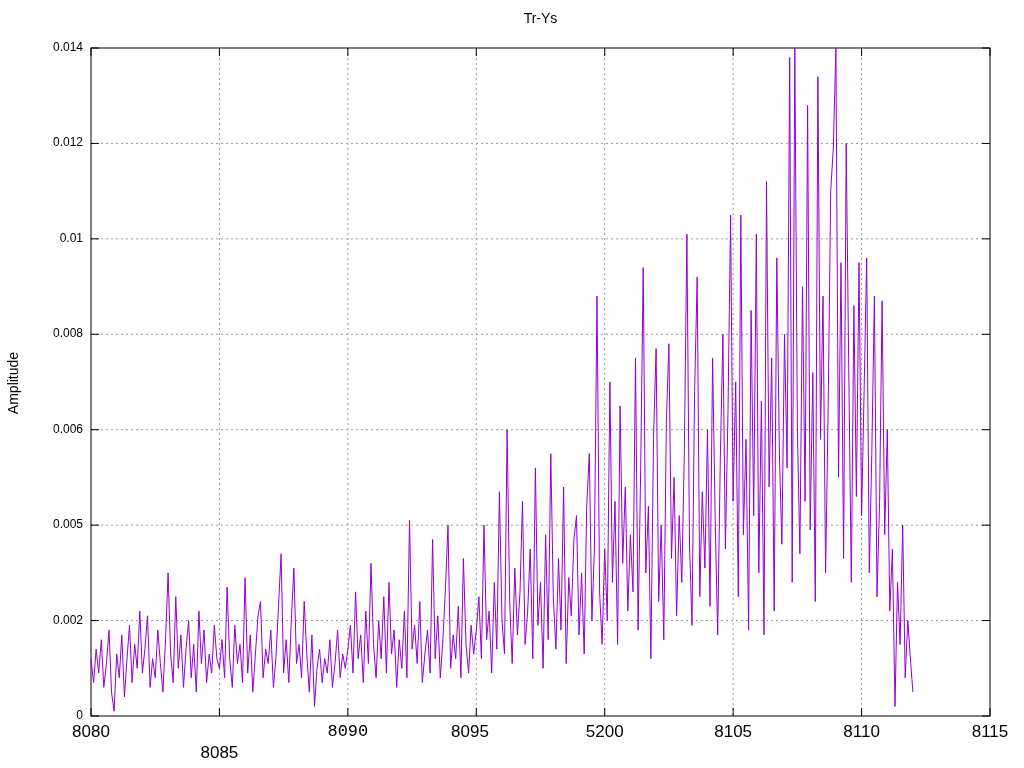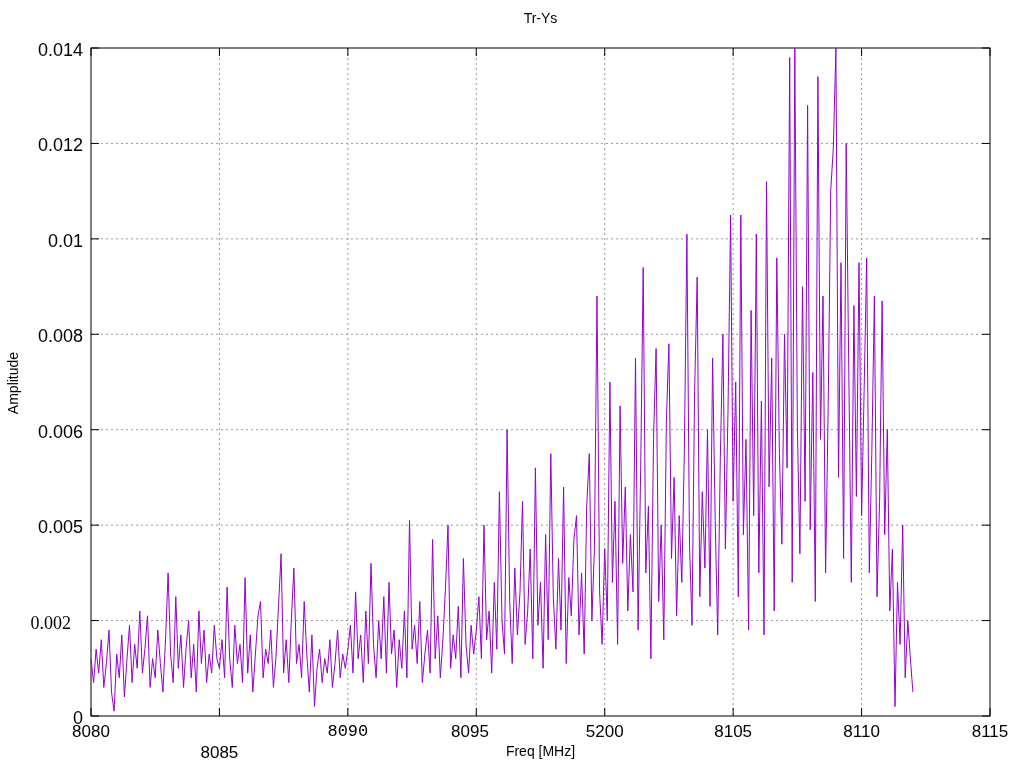--- a/index.html
+++ b/index.html
@@ -6,21 +6,21 @@
   #screen{position:relative;width:1024px;height:768px;background:#ffffff;overflow:hidden;
           font-family:"Liberation Sans",sans-serif;color:#000;}
   #chart-svg{position:absolute;left:0;top:0;}
   #chart-title{position:absolute;top:10px;left:91px;width:899px;text-align:center;
                font-size:14px;color:#000;}
   #x-axis-label{position:absolute;top:743px;left:91px;width:899px;text-align:center;
                 font-size:14px;color:#000;}
   #y-axis-label{position:absolute;left:-77px;top:375px;width:180px;text-align:center;
                 font-size:14px;color:#000;transform:rotate(-90deg);transform-origin:center;}
   .x-tick-label{position:absolute;width:64px;text-align:center;font-size:17px;}
-  .y-tick-label{position:absolute;width:56px;text-align:right;font-size:18px;}
+  .y-tick-label{position:absolute;width:56px;text-align:right;font-size:12px;}
 </style>
 </head>
 <body>
 
 <div id="screen">
   <svg id="chart-svg" width="1024" height="768">
     <g id="grid-group">
         <line x1="219.42857142857142" y1="48" x2="219.42857142857142" y2="716" stroke="#999999" stroke-width="1" stroke-dasharray="2,3"></line>
         <line x1="347.85714285714283" y1="48" x2="347.85714285714283" y2="716" stroke="#999999" stroke-width="1" stroke-dasharray="2,3"></line>
         <line x1="476.2857142857143" y1="48" x2="476.2857142857143" y2="716" stroke="#999999" stroke-width="1" stroke-dasharray="2,3"></line>
@@ -67,32 +67,31 @@
         <line x1="990" y1="143.42857142857144" x2="982" y2="143.42857142857144" stroke="#000000"></line>
         <line x1="91" y1="48" x2="99" y2="48" stroke="#000000"></line>
         <line x1="990" y1="48" x2="982" y2="48" stroke="#000000"></line>
       </g>
     <rect id="plot-border" fill="none" stroke-width="1" x="91" y="48" width="899" height="668" stroke="#000000"></rect>
     <polyline id="data-line" fill="none" stroke-width="1" points="91.0,658.7 93.6,682.6 96.1,649.2 98.7,673.1 101.3,639.7 103.8,687.4 106.4,663.5 109.0,630.1 111.5,692.1 114.1,711.2 116.7,654.0 119.3,677.8 121.8,634.9 124.4,696.9 127.0,658.7 129.5,625.3 132.1,682.6 134.7,644.4 137.2,668.3 139.8,611.0 142.4,673.1 144.9,649.2 147.5,615.8 150.1,687.4 152.6,658.7 155.2,677.8 157.8,630.1 160.4,663.5 162.9,692.1 165.5,639.7 168.1,572.9 170.6,654.0 173.2,682.6 175.8,596.7 178.3,668.3 180.9,634.9 183.5,687.4 186.0,649.2 188.6,620.6 191.2,677.8 193.7,644.4 196.3,692.1 198.9,611.0 201.4,663.5 204.0,630.1 206.6,682.6 209.2,654.0 211.7,673.1 214.3,625.3 216.9,658.7 219.4,668.3 222.0,639.7 224.6,677.8 227.1,587.2 229.7,658.7 232.3,687.4 234.8,625.3 237.4,663.5 240.0,644.4 242.5,682.6 245.1,577.6 247.7,673.1 250.3,634.9 252.8,692.1 255.4,654.0 258.0,615.8 260.5,601.5 263.1,677.8 265.7,649.2 268.2,663.5 270.8,630.1 273.4,687.4 275.9,658.7 278.5,606.3 281.1,553.8 283.6,673.1 286.2,639.7 288.8,682.6 291.3,620.6 293.9,568.1 296.5,663.5 299.1,644.4 301.6,677.8 304.2,601.5 306.8,654.0 309.3,692.1 311.9,634.9 314.5,706.5 317.0,668.3 319.6,649.2 322.2,682.6 324.7,658.7 327.3,673.1 329.9,639.7 332.4,687.4 335.0,663.5 337.6,630.1 340.2,677.8 342.7,654.0 345.3,668.3 347.9,649.2 350.4,625.3 353.0,673.1 355.6,591.9 358.1,658.7 360.7,634.9 363.3,682.6 365.8,611.0 368.4,663.5 371.0,563.3 373.5,644.4 376.1,677.8 378.7,620.6 381.2,658.7 383.8,596.7 386.4,673.1 389.0,582.4 391.5,654.0 394.1,630.1 396.7,687.4 399.2,639.7 401.8,668.3 404.4,611.0 406.9,677.8 409.5,520.4 412.1,649.2 414.6,625.3 417.2,663.5 419.8,601.5 422.3,682.6 424.9,654.0 427.5,630.1 430.1,673.1 432.6,539.5 435.2,658.7 437.8,615.8 440.3,677.8 442.9,639.7 445.5,587.2 448.0,525.1 450.6,668.3 453.2,634.9 455.7,658.7 458.3,606.3 460.9,677.8 463.4,558.5 466.0,644.4 468.6,673.1 471.1,625.3 473.7,654.0 476.3,630.1 478.9,596.7 481.4,658.7 484.0,525.1 486.6,639.7 489.1,611.0 491.7,673.1 494.3,582.4 496.8,649.2 499.4,491.7 502.0,620.6 504.5,654.0 507.1,429.7 509.7,601.5 512.2,663.5 514.8,568.1 517.4,634.9 520.0,591.9 522.5,501.3 525.1,644.4 527.7,611.0 530.2,549.0 532.8,658.7 535.4,467.9 537.9,625.3 540.5,582.4 543.1,668.3 545.6,534.7 548.2,639.7 550.8,453.6 553.3,596.7 555.9,649.2 558.5,558.5 561.0,630.1 563.6,487.0 566.2,663.5 568.8,577.6 571.3,615.8 573.9,539.5 576.5,515.6 579.0,634.9 581.6,572.9 584.2,654.0 586.7,506.1 589.3,453.6 591.9,620.6 594.4,549.0 597.0,296.1 599.6,591.9 602.1,644.4 604.7,549.0 607.3,620.6 609.9,382.0 612.4,582.4 615.0,501.3 617.6,644.4 620.1,405.9 622.7,563.3 625.3,487.0 627.8,611.0 630.4,534.7 633.0,591.9 635.5,358.1 638.1,630.1 640.7,467.9 643.2,267.5 645.8,572.9 648.4,506.1 650.9,658.7 653.5,439.3 656.1,348.6 658.7,601.5 661.2,525.1 663.8,639.7 666.4,420.2 668.9,343.8 671.5,558.5 674.1,477.4 676.6,615.8 679.2,515.6 681.8,582.4 684.3,453.6 686.9,234.1 689.5,544.2 692.0,625.3 694.6,391.5 697.2,277.0 699.8,596.7 702.3,491.7 704.9,568.1 707.5,429.7 710.0,606.3 712.6,358.1 715.2,520.4 717.7,634.9 720.3,458.3 722.9,334.3 725.4,549.0 728.0,410.6 730.6,215.0 733.1,501.3 735.7,382.0 738.3,596.7 740.8,215.0 743.4,534.7 746.0,439.3 748.6,630.1 751.1,310.4 753.7,515.6 756.3,234.1 758.8,572.9 761.4,401.1 764.0,634.9 766.5,181.6 769.1,487.0 771.7,358.1 774.2,611.0 776.8,257.9 779.4,453.6 781.9,544.2 784.5,334.3 787.1,467.9 789.7,57.5 792.2,582.4 794.8,48.0 797.4,429.7 799.9,553.8 802.5,286.6 805.1,501.3 807.6,105.3 810.2,529.9 812.8,372.5 815.3,601.5 817.9,76.6 820.5,439.3 823.0,296.1 825.6,572.9 828.2,405.9 830.7,191.1 833.3,148.2 835.9,48.0 838.5,477.4 841.0,262.7 843.6,558.5 846.2,143.4 848.7,362.9 851.3,582.4 853.9,305.7 856.4,496.5 859.0,262.7 861.6,515.6 864.1,391.5 866.7,257.9 869.3,572.9 871.8,453.6 874.4,296.1 877.0,596.7 879.6,501.3 882.1,300.9 884.7,534.7 887.3,429.7 889.8,611.0 892.4,549.0 895.0,706.5 897.5,582.4 900.1,644.4 902.7,525.1 905.2,677.8 907.8,620.6 910.4,658.7 912.9,692.1" stroke="#9400d3"></polyline>
   </svg>
 
   <div id="chart-title">Tr-Ys</div>
   <div id="y-axis-label">Amplitude</div>
-  <div id="x-axis-label">Freq [MHz]</div>
   <div id="tick-labels">
       <div class="x-tick-label" style="left: 59px; top: 722px;">8080</div>
       <div class="x-tick-label" style="left: 187.429px; top: 722px; margin-top: 21px;">8085</div>
       <div class="x-tick-label" style="left: 315.857px; top: 722px; font-family: Liberation Mono, monospace;">8090</div>
       <div class="x-tick-label" style="left: 438px; top: 722px;">8095</div>
       <div class="x-tick-label" style="left: 572.714px; top: 722px;">5200</div>
       <div class="x-tick-label" style="left: 701.143px; top: 722px;">8105</div>
       <div class="x-tick-label" style="left: 829.571px; top: 722px;">8110</div>
       <div class="x-tick-label" style="left: 958px; top: 722px;">8115</div>
       <div class="y-tick-label" style="left: 27px; top: 708px;">0</div>
-      <div class="y-tick-label" style="left: 15px; top: 612.571px; font-family: Liberation Serif, serif;">0.002</div>
+      <div class="y-tick-label" style="left: 27px; top: 612.571px;">0.002</div>
       <div class="y-tick-label" style="left: 27px; top: 517.143px;">0.005</div>
       <div class="y-tick-label" style="left: 27px; top: 421.714px;">0.006</div>
       <div class="y-tick-label" style="left: 27px; top: 326.286px;">0.008</div>
       <div class="y-tick-label" style="left: 27px; top: 230.857px;">0.01</div>
       <div class="y-tick-label" style="left: 27px; top: 135.429px; text-align: right;">0.012</div>
       <div class="y-tick-label" style="left: 27px; top: 40px;">0.014</div>
     </div>
 </div>
 
 </body></html>

